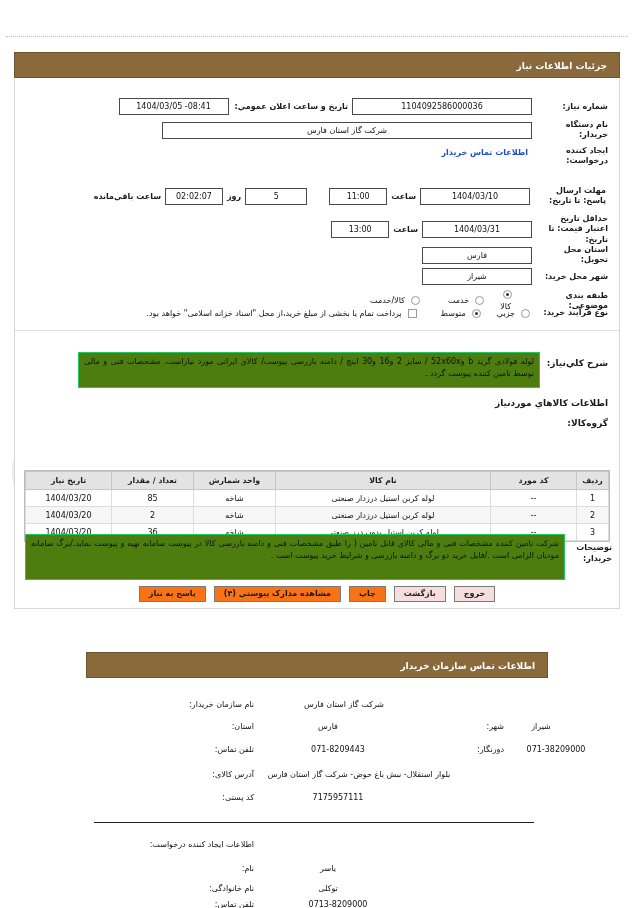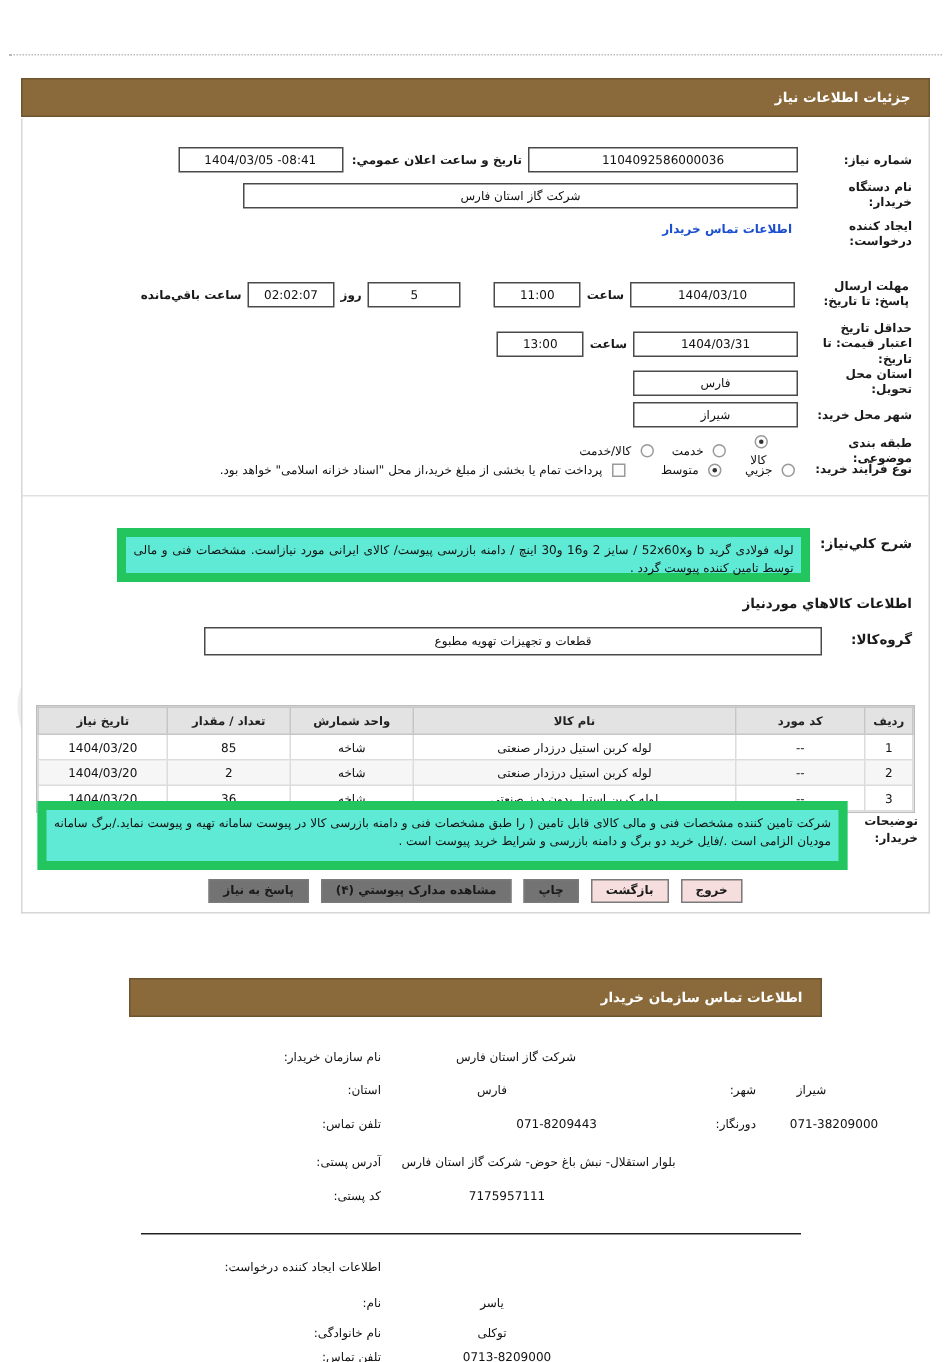--- a/index.html
+++ b/index.html
@@ -107,22 +107,22 @@
   }
   .chk {
     width: 9px; height: 9px; border: 1px solid #9a9a9a;
     background: #fdfdfd; display: inline-block; vertical-align: middle;
   }
   .optgrp { display: flex; align-items: center; gap: 3px; }
   .opt-text { font-size: 8px; padding-right: 3px; }
 
   
   .boxarea {
-    border: 6px solid #22c55e;
-    background: #5eead4;
+    border: 1px solid #22c55e;
+    background: #4d7c0f;
     font-size: 8px;
     line-height: 1.5;
     padding: 3px 5px;
     text-align: justify;
     color: #111;
   }
 
   
   table.items {
     border-collapse: collapse;
@@ -162,21 +162,21 @@
     height: 16px; line-height: 14px;
     padding: 0 9px;
     font-size: 8px;
     font-weight: bold;
     cursor: pointer;
     font-family: "DejaVu Sans", "Liberation Sans", sans-serif;
     color: #1a1a1a;
     white-space: nowrap;
     display: flex; align-items: center; justify-content: center;
   }
-  .btn.green { background: #737373; }
+  .btn.green { background: #f97316; }
   .btn.red   { background: #f7dede; }
 
   
   .cinfo { position: absolute; font-size: 8px; }
   .hr-thin {
     position: absolute; height: 0;
     border-top: 1px solid #222;
   }
   .sub-title { position: absolute; font-size: 8px; color: #111; }
 </style>
@@ -260,21 +260,21 @@
     <div class="row" style="top:290px; right:26px;">
       <span class="lbl" style="width:72px;">طبقه بندی موضوعی:</span>
       <span class="optgrp" style="margin-right:22px;flex-direction:column;">
         <span class="radio on"></span>
         <span class="opt-text">کالا</span>
       </span>
       <span class="optgrp" style="margin-right:16px;">
         <span class="radio"></span>
         <span class="opt-text">خدمت</span>
       </span>
-      <span class="optgrp" style="margin-right:12px;">
+      <span class="optgrp" style="margin-right:28px;">
         <span class="radio"></span>
         <span class="opt-text">کالا/خدمت</span>
       </span>
     </div>
 
     <div class="row" style="top:308px; right:26px;">
       <span class="lbl" style="width:72px;">نوع فرآیند خرید:</span>
       <span class="optgrp" style="margin-right:6px;">
         <span class="radio"></span>
         <span class="opt-text">جزیي</span>
@@ -293,21 +293,20 @@
 
     <div class="row" style="top:352px; right:26px; align-items:flex-start;">
       <span class="lbl" style="width:64px; padding-top:6px; font-size:9px;">شرح کلي‌نیاز:</span>
       <span class="boxarea" style="width:462px; margin-right:4px; height:36px;">لوله فولادی گرید b و52x60x / سایز 2 و16 و30 اینچ / دامنه بازرسی پیوست/ کالای ایرانی مورد نیازاست. مشخصات فنی و مالی توسط تامین کننده پیوست گردد .</span>
     </div>
 
     <div class="lbl" style="position:absolute; top:398px; right:26px; font-size:9px;">اطلاعات کالاهاي موردنیاز</div>
 
     <div class="row" style="top:418px; right:26px;">
       <span class="lbl" style="width:56px; font-size:9px;">گروه‌کالا:</span>
-      <span class="inp" style="width:412px; margin-right:4px; height:19px;">قطعات و تجهیزات تهویه مطبوع</span>
     </div>
 
     <div class="tablewrap">
       <table class="items">
         <thead>
           <tr>
             <th style="width:32px;">ردیف</th>
             <th style="width:86px;">کد مورد</th>
             <th>نام کالا</th>
             <th style="width:82px;">واحد شمارش</th>
@@ -361,25 +360,25 @@
 
     <div class="cinfo" style="top:700px; right:380px; width:140px; text-align:right;">نام سازمان خریدار:</div>
     <div class="cinfo" style="top:700px; right:250px; width:130px; text-align:right;">شرکت گاز استان فارس</div>
 
     <div class="cinfo" style="top:722px; right:380px; width:140px; text-align:right;">استان:</div>
     <div class="cinfo" style="top:722px; right:256px; width:100px; text-align:center;">فارس</div>
     <div class="cinfo" style="top:722px; right:130px; width:70px; text-align:right;">شهر:</div>
     <div class="cinfo" style="top:722px; right:60px; width:66px; text-align:center;">شیراز</div>
 
     <div class="cinfo" style="top:745px; right:380px; width:140px; text-align:right;">تلفن تماس:</div>
-    <div class="cinfo ltr" style="top:745px; right:236px; width:120px; text-align:right; direction:ltr;">071-8209443</div>
+    <div class="cinfo ltr" style="top:745px; right:236px; width:120px; text-align:center; direction:ltr;">071-8209443</div>
     <div class="cinfo" style="top:745px; right:130px; width:70px; text-align:right;">دورنگار:</div>
     <div class="cinfo" style="top:745px; right:30px; width:96px; text-align:center; direction:ltr;">071-38209000</div>
 
-    <div class="cinfo" style="top:770px; right:380px; width:140px; text-align:right;">آدرس پستی:</div>
+    <div class="cinfo" style="top:770px; right:380px; width:140px; text-align:right;">آدرس کالای:</div>
     <div class="cinfo" style="top:770px; right:170px; width:210px; text-align:center;">بلوار استقلال- نبش باغ حوض- شرکت گاز استان فارس</div>
 
     <div class="cinfo" style="top:793px; right:380px; width:140px; text-align:right;">کد پستی:</div>
     <div class="cinfo ltr" style="top:793px; right:236px; width:120px; text-align:center; direction:ltr;">7175957111</div>
 
     <div class="hr-thin" style="top:822px; right:100px; width:440px;"></div>
 
     <div class="sub-title" style="top:840px; right:380px; width:160px; text-align:right;">اطلاعات ایجاد کننده درخواست:</div>
 
     <div class="cinfo" style="top:864px; right:380px; width:140px; text-align:right;">نام:</div>

